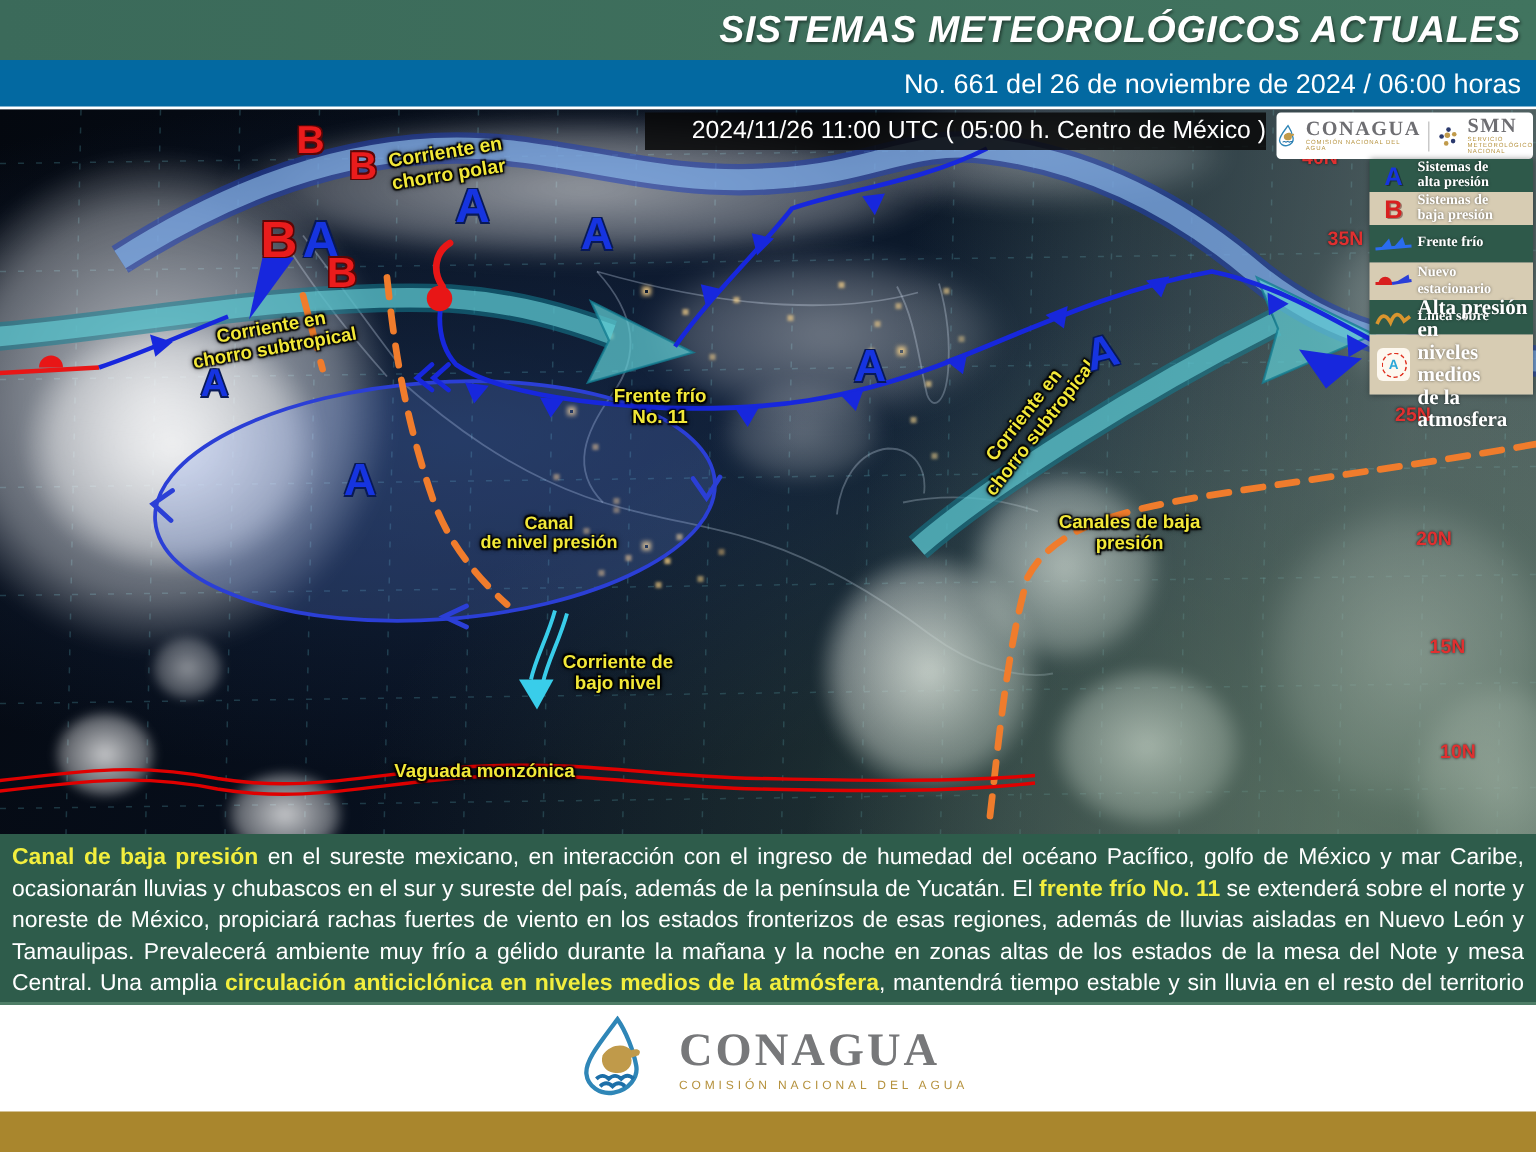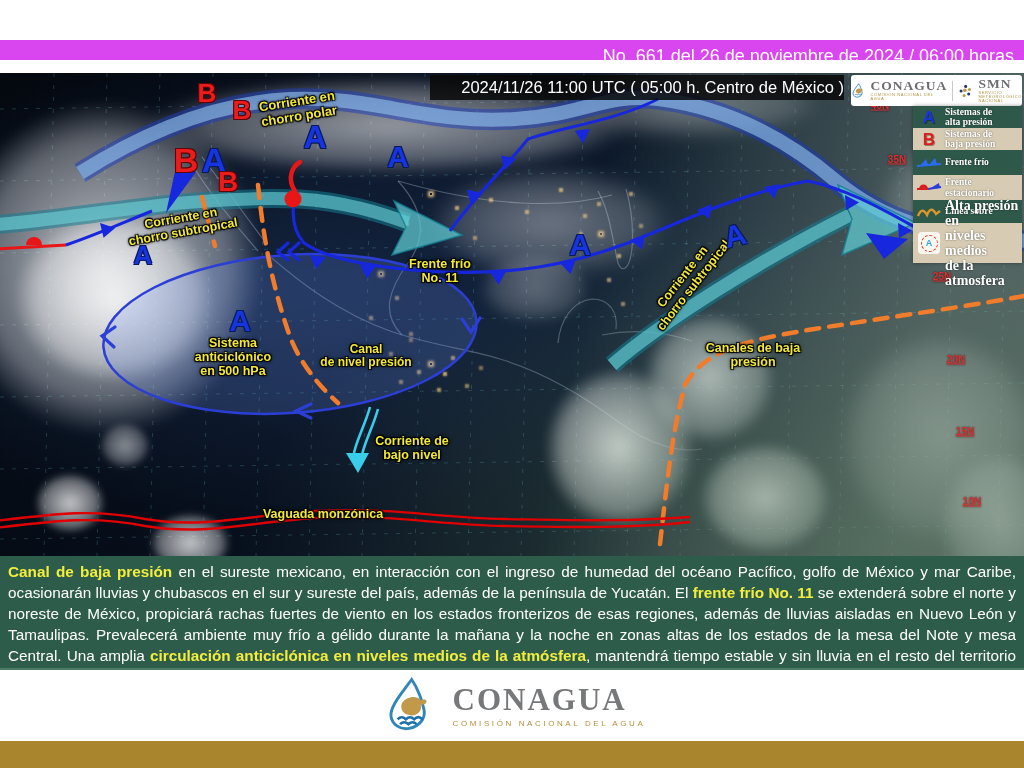--- a/index.html
+++ b/index.html
@@ -1,42 +1,42 @@
 <!DOCTYPE html>
 <html><head>
 <meta charset="utf-8">
 <style>
   html,body{margin:0;padding:0;background:#fff;}
   .stage{position:relative;width:1024px;height:768px;overflow:hidden;font-family:"Liberation Sans",sans-serif;background:#fff;}
 
   
   .header-bar{position:absolute;left:0;top:0;width:1024px;height:40px;background:linear-gradient(90deg,#3b6a5a,#41745f);}
   .header-bar .title{position:absolute;right:10px;top:0;line-height:40px;color:#fff;font-size:25px;font-weight:bold;font-style:italic;letter-spacing:.5px;text-shadow:1px 1px 2px rgba(0,0,0,.45);white-space:nowrap;}
-  .subheader-bar{position:absolute;left:0;top:40px;width:1024px;height:20px;background:#d946ef;}
+  .subheader-bar{position:absolute;left:0;top:40px;width:1024px;height:31px;background:#0369a1;}
   .subheader-bar .subtitle{position:absolute;right:10px;top:0;line-height:33px;color:#fff;font-size:18px;white-space:nowrap;}
 
   
   .map{position:absolute;left:0;top:73px;width:1024px;height:483px;overflow:hidden;background:#060c16;}
   .map-base{position:absolute;inset:0;background:
     radial-gradient(ellipse at 30% 45%, rgba(30,55,95,.55), transparent 60%),
     linear-gradient(112deg,#04080f 0%,#081120 42%,#0a1724 62%,#13222a 82%,#1d2f30 100%);}
   .daylight{position:absolute;inset:0;background:
     radial-gradient(ellipse at 88% 100%, rgba(95,125,95,.45), transparent 52%),
     linear-gradient(100deg, transparent 56%, rgba(125,150,145,.25) 68%, rgba(160,180,172,.42) 88%);}
   .space-corner{position:absolute;left:-120px;top:-150px;width:470px;height:470px;background:radial-gradient(circle at 70% 70%, transparent 61%, #000 63.5%);}
   .cloud{position:absolute;border-radius:50%;background:radial-gradient(ellipse at 50% 50%, rgba(255,255,255,.95), rgba(255,255,255,.45) 55%, transparent 72%);}
   .lights{position:absolute;width:2px;height:2px;}
   svg.layer{position:absolute;left:0;top:0;}
 
   
   .mlbl{position:absolute;transform:translate(-50%,-50%);color:#f2e838;font-weight:bold;font-size:12.5px;line-height:1.12;text-align:center;white-space:pre-line;text-shadow:1px 1px 1px #000,-1px -1px 1px #000,1px -1px 1px #000,-1px 1px 1px #000,0 0 4px #000;}
   .ltr{position:absolute;transform:translate(-50%,-50%);font-weight:800;line-height:1;}
   .ltr.a{color:#1634e0;text-shadow:1px 1px 0 #091a57,-1px -1px 0 #091a57,1px -1px 0 #091a57,-1px 1px 0 #091a57;}
   .ltr.b{color:#ea1c1c;text-shadow:1px 1px 0 #5c0606,-1px -1px 0 #5c0606,1px -1px 0 #5c0606,-1px 1px 0 #5c0606;}
-  .lat{position:absolute;transform:translate(-50%,-50%);color:#e03030;font-weight:bold;font-size:10px;text-shadow:0 0 2px rgba(0,0,0,.8);text-decoration:underline;}
+  .lat{position:absolute;transform:translate(-50%,-50%);color:#e03030;font-weight:bold;font-size:13px;text-shadow:0 0 2px rgba(0,0,0,.8);}
 
   
   .timestamp-bar{position:absolute;left:430px;top:2px;width:414px;height:25px;background:rgba(8,8,8,.85);color:#fff;font-size:16.5px;line-height:25px;text-align:right;white-space:nowrap;}
   .logo-box{position:absolute;left:851px;top:2px;width:171px;height:31px;background:#fff;border-radius:3px;display:flex;align-items:center;justify-content:center;gap:5px;}
   .wordmark{font-family:"Liberation Serif",serif;font-weight:bold;color:#6e6e72;font-size:13.5px;letter-spacing:1px;line-height:1;}
   .wordmark-sub{color:#b5913c;font-size:4px;letter-spacing:.6px;line-height:1.1;white-space:pre-line;}
   .logo-divider{width:1px;height:20px;background:#c9c9c9;}
 
   
   .legend{position:absolute;left:913px;top:33px;width:109px;box-shadow:0 0 4px rgba(0,0,0,.4);}
@@ -60,20 +60,23 @@
   .footer{position:absolute;left:0;top:670px;width:1024px;height:71px;background:#fff;display:flex;align-items:center;justify-content:center;gap:12px;}
   .footer .wordmark-big{font-family:"Liberation Serif",serif;font-weight:bold;color:#77787a;font-size:31px;letter-spacing:2px;line-height:1;}
   .footer .wordmark-big-sub{color:#b5913c;font-size:8px;letter-spacing:2.6px;margin-top:4px;}
   .gold-bar{position:absolute;left:0;top:741px;width:1024px;height:27px;background:#a9862d;}
 </style>
 </head>
 <body>
 
 <div class="stage">
 
+  <div class="header-bar">
+    <div class="title">SISTEMAS METEOROLÓGICOS ACTUALES</div>
+  </div>
   <div class="subheader-bar">
     <div class="subtitle">No. 661 del 26 de noviembre de 2024 / 06:00 horas</div>
   </div>
 
   <div class="map">
     <div class="map-base"></div>
 
     <svg class="layer" width="1024" height="483">
       <g stroke="rgba(110,205,220,.22)" stroke-width="1" stroke-dasharray="4 8" fill="none">
         <path d="M54,0 L44,483"></path>
@@ -234,23 +237,20 @@
     </svg>
 
     <div class="mlbl" style="left:298px;top:36px;transform:translate(-50%,-50%) rotate(-9deg);font-size:13px;">Corriente en
 chorro polar</div>
     <div class="mlbl" style="left:182px;top:152px;transform:translate(-50%,-50%) rotate(-10deg);">Corriente en
 chorro subtropical</div>
     <div class="mlbl" style="left:688px;top:208px;transform:translate(-50%,-50%) rotate(-52deg);">Corriente en
 chorro subtropical</div>
     <div class="mlbl" style="left:440px;top:198px;">Frente frío
 No. 11</div>
-    <div class="mlbl" style="left:233px;top:284px;">Sistema
-anticiclónico
-en 500 hPa</div>
     <div class="mlbl" style="left:366px;top:283px;font-size:12px;">Canal
 de nivel presión</div>
     <div class="mlbl" style="left:412px;top:375px;">Corriente de
 bajo nivel</div>
     <div class="mlbl" style="left:323px;top:441px;">Vaguada monzónica</div>
     <div class="mlbl" style="left:753px;top:282px;">Canales de baja
 presión</div>
 
     <div class="ltr a" style="left:315px;top:64px;font-size:32px;">A</div>
     <div class="ltr a" style="left:398px;top:84px;font-size:30px;">A</div>
@@ -327,21 +327,21 @@
       </div>
       <div class="lg-row tan" style="height:25px;">
         <div class="lg-icon">
           <svg width="26" height="13" viewBox="0 0 26 13">
             <path d="M1,8 L12,8" stroke="#d81f1f" stroke-width="2"></path>
             <path d="M3,8 a4.5,4.5 0 0 1 9,0 z" fill="#d81f1f"></path>
             <path d="M12,8 L25,6" stroke="#2a3fd8" stroke-width="2"></path>
             <polygon points="13,8 23,2 24,7" fill="#2a3fd8"></polygon>
           </svg>
         </div>
-        <div class="lg-label">Frente
+        <div class="lg-label">Nuevo
 estacionario</div>
       </div>
       <div class="lg-row green" style="height:23px;">
         <div class="lg-icon">
           <svg width="26" height="14" viewBox="0 0 26 14">
             <path d="M2,11 q4,-10 9,-1 q4,-10 9,-1 l4,-3" stroke="#d9952e" stroke-width="2.4" fill="none"></path>
           </svg>
         </div>
         <div class="lg-label">Línea sobre</div>
       </div>

